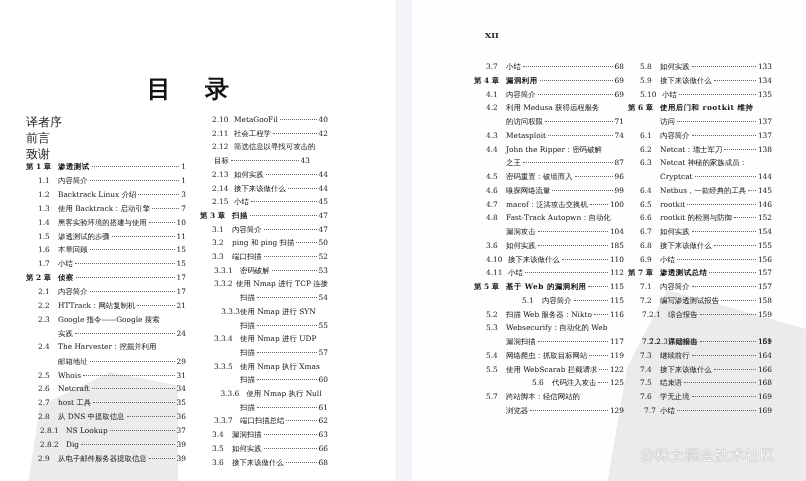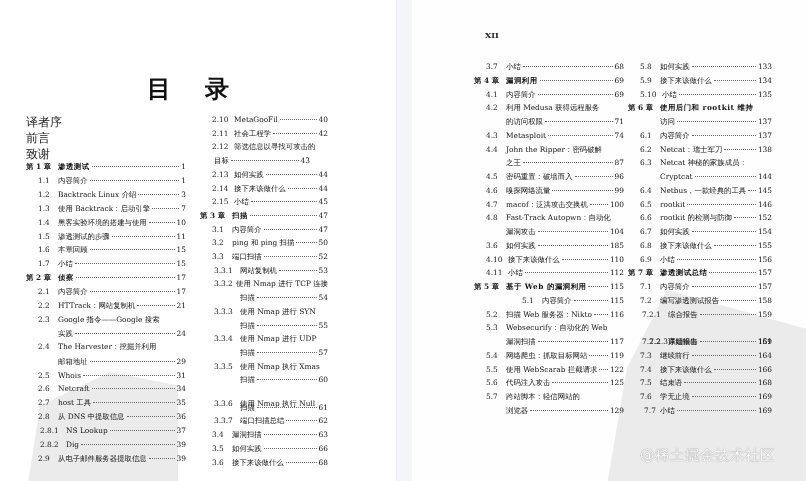--- a/index.html
+++ b/index.html
@@ -250,35 +250,35 @@
         <span class="pg">50</span>
       </div>
       <div class="row" style="top: 137px; left: 12px; width: 116px;">
         <span class="num" style="width: 20px;">3.3</span>
         <span class="lbl">端口扫描</span>
         <span class="dots"></span>
         <span class="pg">52</span>
       </div>
       <div class="row" style="top: 150.7px; left: 14px; width: 114px;">
         <span class="num" style="width: 26px;">3.3.1</span>
-        <span class="lbl">网站复制机</span>
+        <span class="lbl">密码破解</span>
         <span class="dots"></span>
         <span class="pg">53</span>
       </div>
       <div class="row" style="top: 164.4px; left: 14px; width: 114px;">
         <span class="num" style="width: 26px;">3.3.2</span>
         <span class="lbl">使用 Nmap 进行 TCP 连接</span>
       </div>
       <div class="row" style="top: 178.1px; left: 40px; width: 88px;">
         <span class="lbl">扫描</span>
         <span class="dots"></span>
         <span class="pg">54</span>
       </div>
       <div class="row" style="top: 191.8px; left: 14px; width: 114px;">
-        <span class="num" style="width: 26px;">3.3.3</span>
+        <span class="num" style="width: 26px; text-align: right;">3.3.3</span>
         <span class="lbl">使用 Nmap 进行 SYN</span>
       </div>
       <div class="row" style="top: 205.5px; left: 40px; width: 88px;">
         <span class="lbl">扫描</span>
         <span class="dots"></span>
         <span class="pg">55</span>
       </div>
       <div class="row" style="top: 219.2px; left: 14px; width: 114px;">
         <span class="num" style="width: 26px;">3.3.4</span>
         <span class="lbl">使用 Nmap 进行 UDP</span>
@@ -290,21 +290,21 @@
       </div>
       <div class="row" style="top: 246.6px; left: 14px; width: 114px;">
         <span class="num" style="width: 26px;">3.3.5</span>
         <span class="lbl">使用 Nmap 执行 Xmas</span>
       </div>
       <div class="row" style="top: 260.3px; left: 40px; width: 88px;">
         <span class="lbl">扫描</span>
         <span class="dots"></span>
         <span class="pg">60</span>
       </div>
-      <div class="row" style="top: 284px; left: 14px; width: 114px;">
+      <div class="row" style="top: 274px; left: 14px; width: 114px; justify-content: center;">
         <span class="num" style="width: 26px;">3.3.6</span>
         <span class="lbl">使用 Nmap 执行 Null</span>
       </div>
       <div class="row" style="top: 287.7px; left: 40px; width: 88px;">
         <span class="lbl">扫描</span>
         <span class="dots"></span>
         <span class="pg">61</span>
       </div>
       <div class="row" style="top: 301.4px; left: 14px; width: 114px;">
         <span class="num" style="width: 26px;">3.3.7</span>
@@ -462,21 +462,21 @@
       <span class="dots"></span>
       <span class="pg">119</span>
     </div>
     <div class="row" style="top: 302.5px; left: 12px; width: 138px;">
       <span class="num" style="width: 20px;">5.5</span>
       <span class="lbl">使用 WebScarab 拦截请求</span>
       <span class="dots"></span>
       <span class="pg">122</span>
     </div>
     <div class="row" style="top: 316.25px; left: 12px; width: 138px;">
-      <span class="num" style="width: 20px;">5.6</span>
+      <span class="num" style="width: 20px; margin-left: 46px;">5.6</span>
       <span class="lbl">代码注入攻击</span>
       <span class="dots"></span>
       <span class="pg">125</span>
     </div>
     <div class="row" style="top: 330px; left: 12px; width: 138px;">
       <span class="num" style="width: 20px;">5.7</span>
       <span class="lbl">跨站脚本：轻信网站的</span>
     </div>
     <div class="row" style="top: 343.75px; left: 32px; width: 118px;">
       <span class="lbl">浏览器</span>

